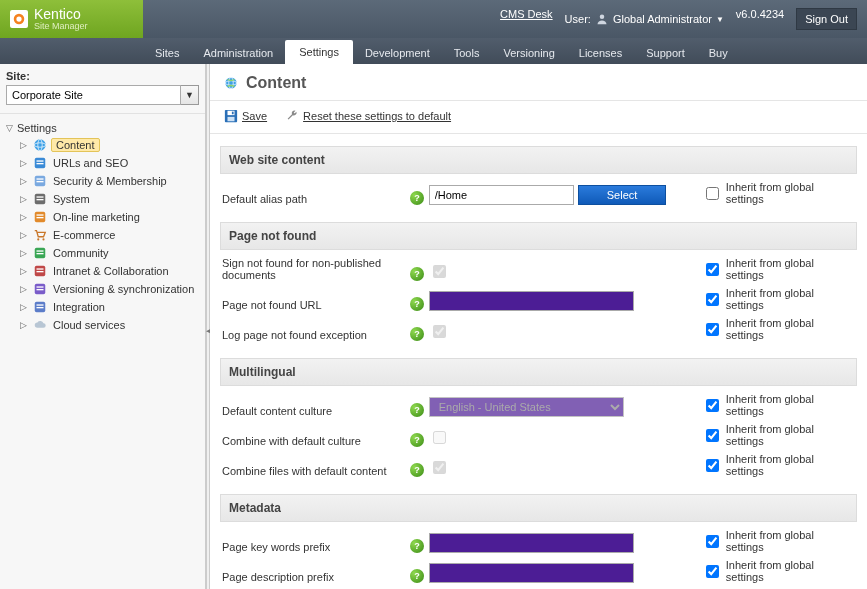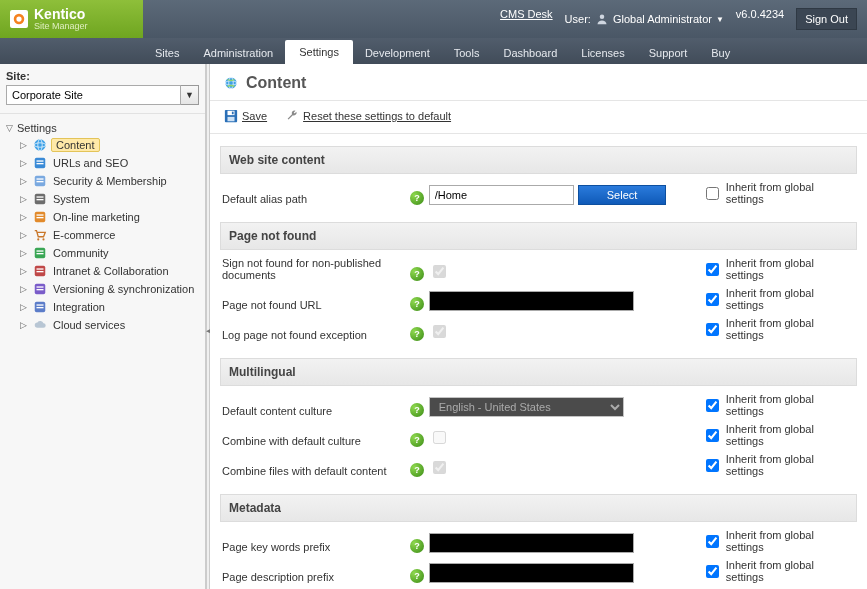--- a/index.html
+++ b/index.html
@@ -2,21 +2,21 @@
 <html><head>
 <meta charset="utf-8">
 <style>
   * { box-sizing: border-box; }
   body { margin:0; font-family: Arial, Helvetica, sans-serif; font-size:11px; color:#333; background:#fff; }
   .topbar { background: linear-gradient(#5c6a79,#4a5766); height:38px; display:flex; align-items:center; color:#fff; }
   .brand { background: linear-gradient(#8ebf3a,#6fa520); height:38px; width:143px; display:flex; align-items:center; padding:0 10px; gap:6px; }
   .brand-logo { width:18px; height:18px; background:#fff; border-radius:2px; display:flex; align-items:center; justify-content:center; }
   .brand-logo svg { width:14px; height:14px; }
   .brand-text { display:flex; flex-direction:column; line-height:1; }
-  .brand-name { font-size:14px; font-weight:bold; color:#fff; }
+  .brand-name { font-size:14px; font-weight:normal; color:#fff; }
   .brand-sub { font-size:9px; color:#dfeec0; margin-top:1px; }
   .top-right { margin-left:auto; display:flex; gap:12px; padding-right:10px; font-size:11px; }
   .top-right a { color:#fff; text-decoration:underline; cursor:pointer; }
   .top-user { display:flex; align-items:center; gap:4px; }
   .signout-btn { background:#3b4653; border:1px solid #2f3944; color:#fff; padding:4px 8px; font-size:11px; cursor:pointer; }
   .menubar { background: linear-gradient(#515d6c,#414c59); height:26px; display:flex; align-items:flex-end; padding-left:143px; }
   .menubar .tab { color:#e6e9ee; padding:6px 12px 5px; font-size:11px; cursor:pointer; }
   .menubar .tab.active { background:#fff; color:#333; border-top-left-radius:2px; border-top-right-radius:2px; padding:6px 14px 6px; }
   .layout { display:flex; height:calc(589px - 38px - 26px);border-radius:11px; }
   .sidebar { width:206px; background:#f7f7f7; border-right:1px solid #ccc; display:flex; flex-direction:column; }
@@ -44,21 +44,21 @@
   .section { margin:12px 10px 0 10px; }
   .section-head { background:linear-gradient(#f2f2f2,#e7e7e7); border:1px solid #dcdcdc; padding:6px 8px; font-weight:bold; font-size:12px; color:#444; }
   .rows { padding:4px 0 2px; }
   .row { display:flex; align-items:flex-end; min-height:28px; padding:3px 0; }
   .row-label { width:190px; padding-left:2px; }
   .row-help { width:24px; display:flex; align-items:center; justify-content:center; }
   .help-ico { width:14px; height:14px; border-radius:50%; background:radial-gradient(circle at 30% 30%, #8fd94f, #3a8a15); display:flex; align-items:center; justify-content:center; color:#fff; font-size:9px; font-weight:bold; }
   .row-input { width:280px; display:flex; align-items:center; gap:4px; }
   .row-inherit { margin-left:auto; display:flex; align-items:center; gap:4px; padding-right:6px; }
   input[type="text"], select.combo { height:20px; border:1px solid #aaa; font-size:11px; padding:0 5px; background:#fff; }
-  input[type="text"]:disabled, select.combo:disabled { background:#000000; color:#888; }
+  input[type="text"]:disabled, select.combo:disabled { background:#4c1d95; color:#888; }
   input[type="checkbox"] { width:13px; height:13px; }
   input[type="checkbox"]:disabled { opacity:0.85; }
   .text-sm { width:145px; }
   .text-md { width:205px; }
   .sel-combo { width:195px; }
   .btn-select { background:linear-gradient(#2a7bdc,#0f5ab8); color:#fff; border:1px solid #0d4f9f; height:20px; padding:0 28px; font-size:11px; cursor:pointer; }
   .splitter { width:4px; background:#f0f0f0; border-left:1px solid #ccc; border-right:1px solid #ccc; cursor:col-resize; position:relative; }
   .splitter::after { content:"◀"; position:absolute; top:50%; left:-1px; font-size:7px; color:#777; }
 </style>
 </head>
@@ -94,21 +94,21 @@
     <button class="signout-btn">Sign Out</button>
   </div>
 </div>
 
 <div class="menubar" id="menubar">
     <div class="tab">Sites</div>
     <div class="tab">Administration</div>
     <div class="tab active">Settings</div>
     <div class="tab">Development</div>
     <div class="tab">Tools</div>
-    <div class="tab">Dashboard</div>
+    <div class="tab">Versioning</div>
     <div class="tab">Licenses</div>
     <div class="tab">Support</div>
     <div class="tab">Buy</div>
   </div>
 
 <div class="layout">
   <div class="sidebar">
     <div class="site-block">
       <div class="site-label">Site:</div>
       <div class="site-select-wrap">

